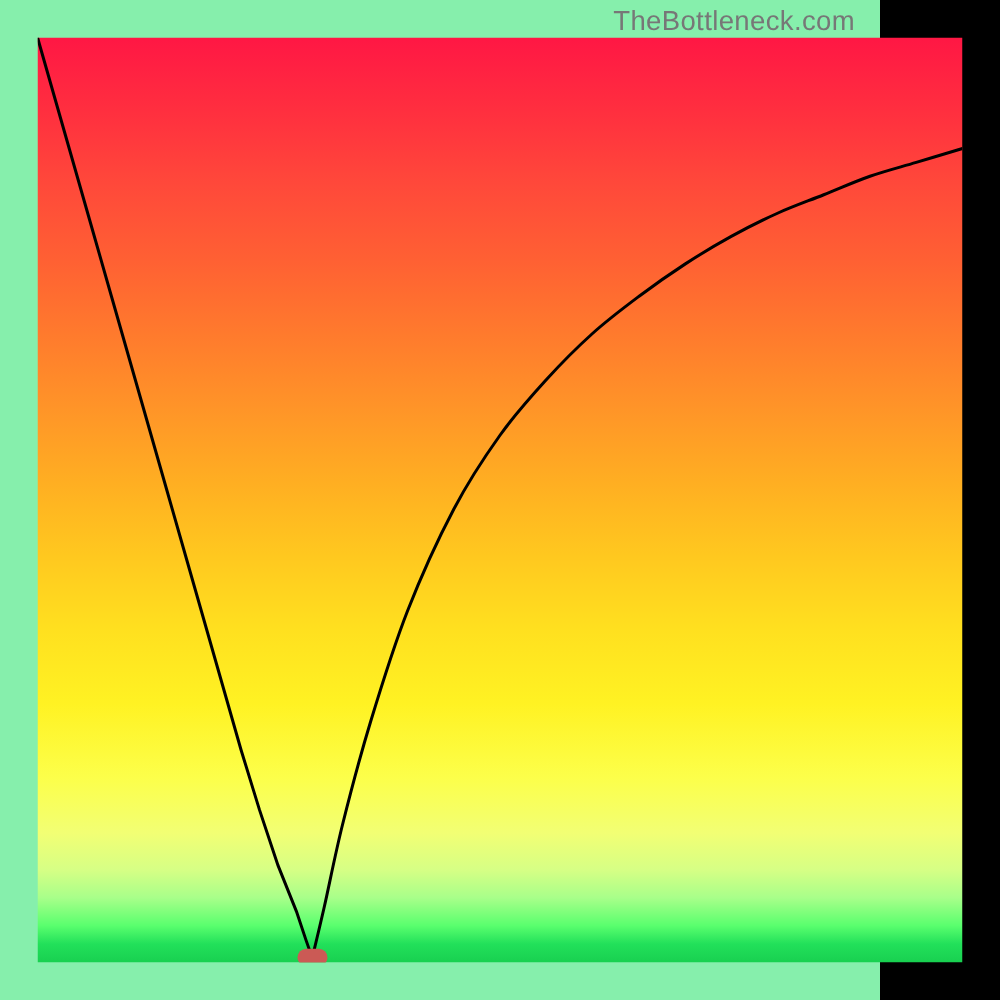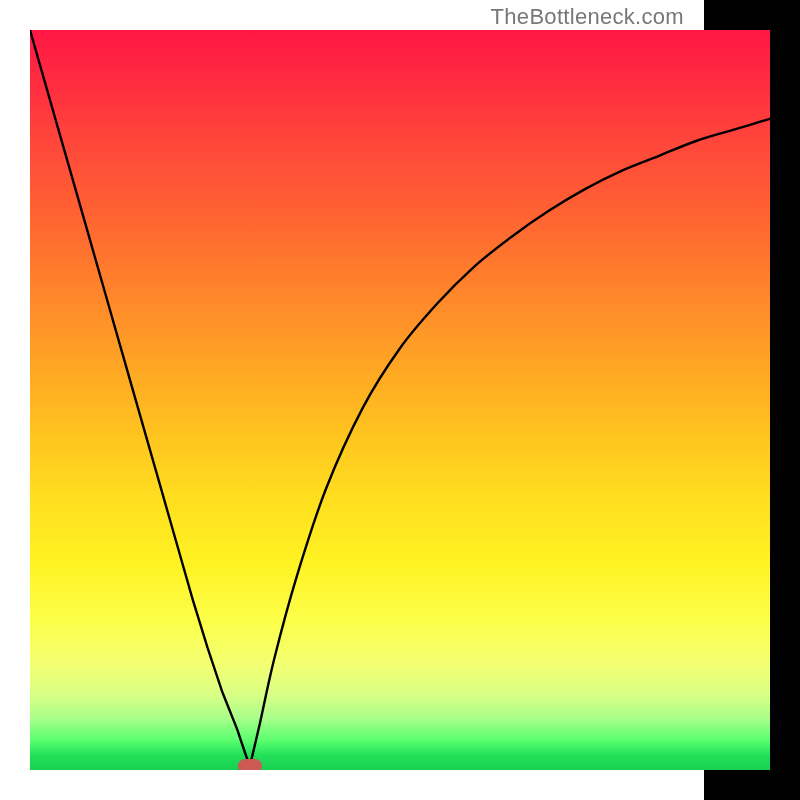--- a/index.html
+++ b/index.html
@@ -8,21 +8,21 @@
     width: 800px;
     height: 800px;
     background: #000;
     font-family: Arial, Helvetica, sans-serif;
     overflow: hidden;
   }
   .outer {
     position: relative;
     width: 704px;
     height: 800px;
-    background: #ffffff;
+    background: #86efac;
   }
   .watermark {
     position: absolute;
     top: 4px;
     right: 20px;
     color: #777;
     font-size: 22px;
     font-weight: 500;
     letter-spacing: 0.3px;
     z-index: 5;

